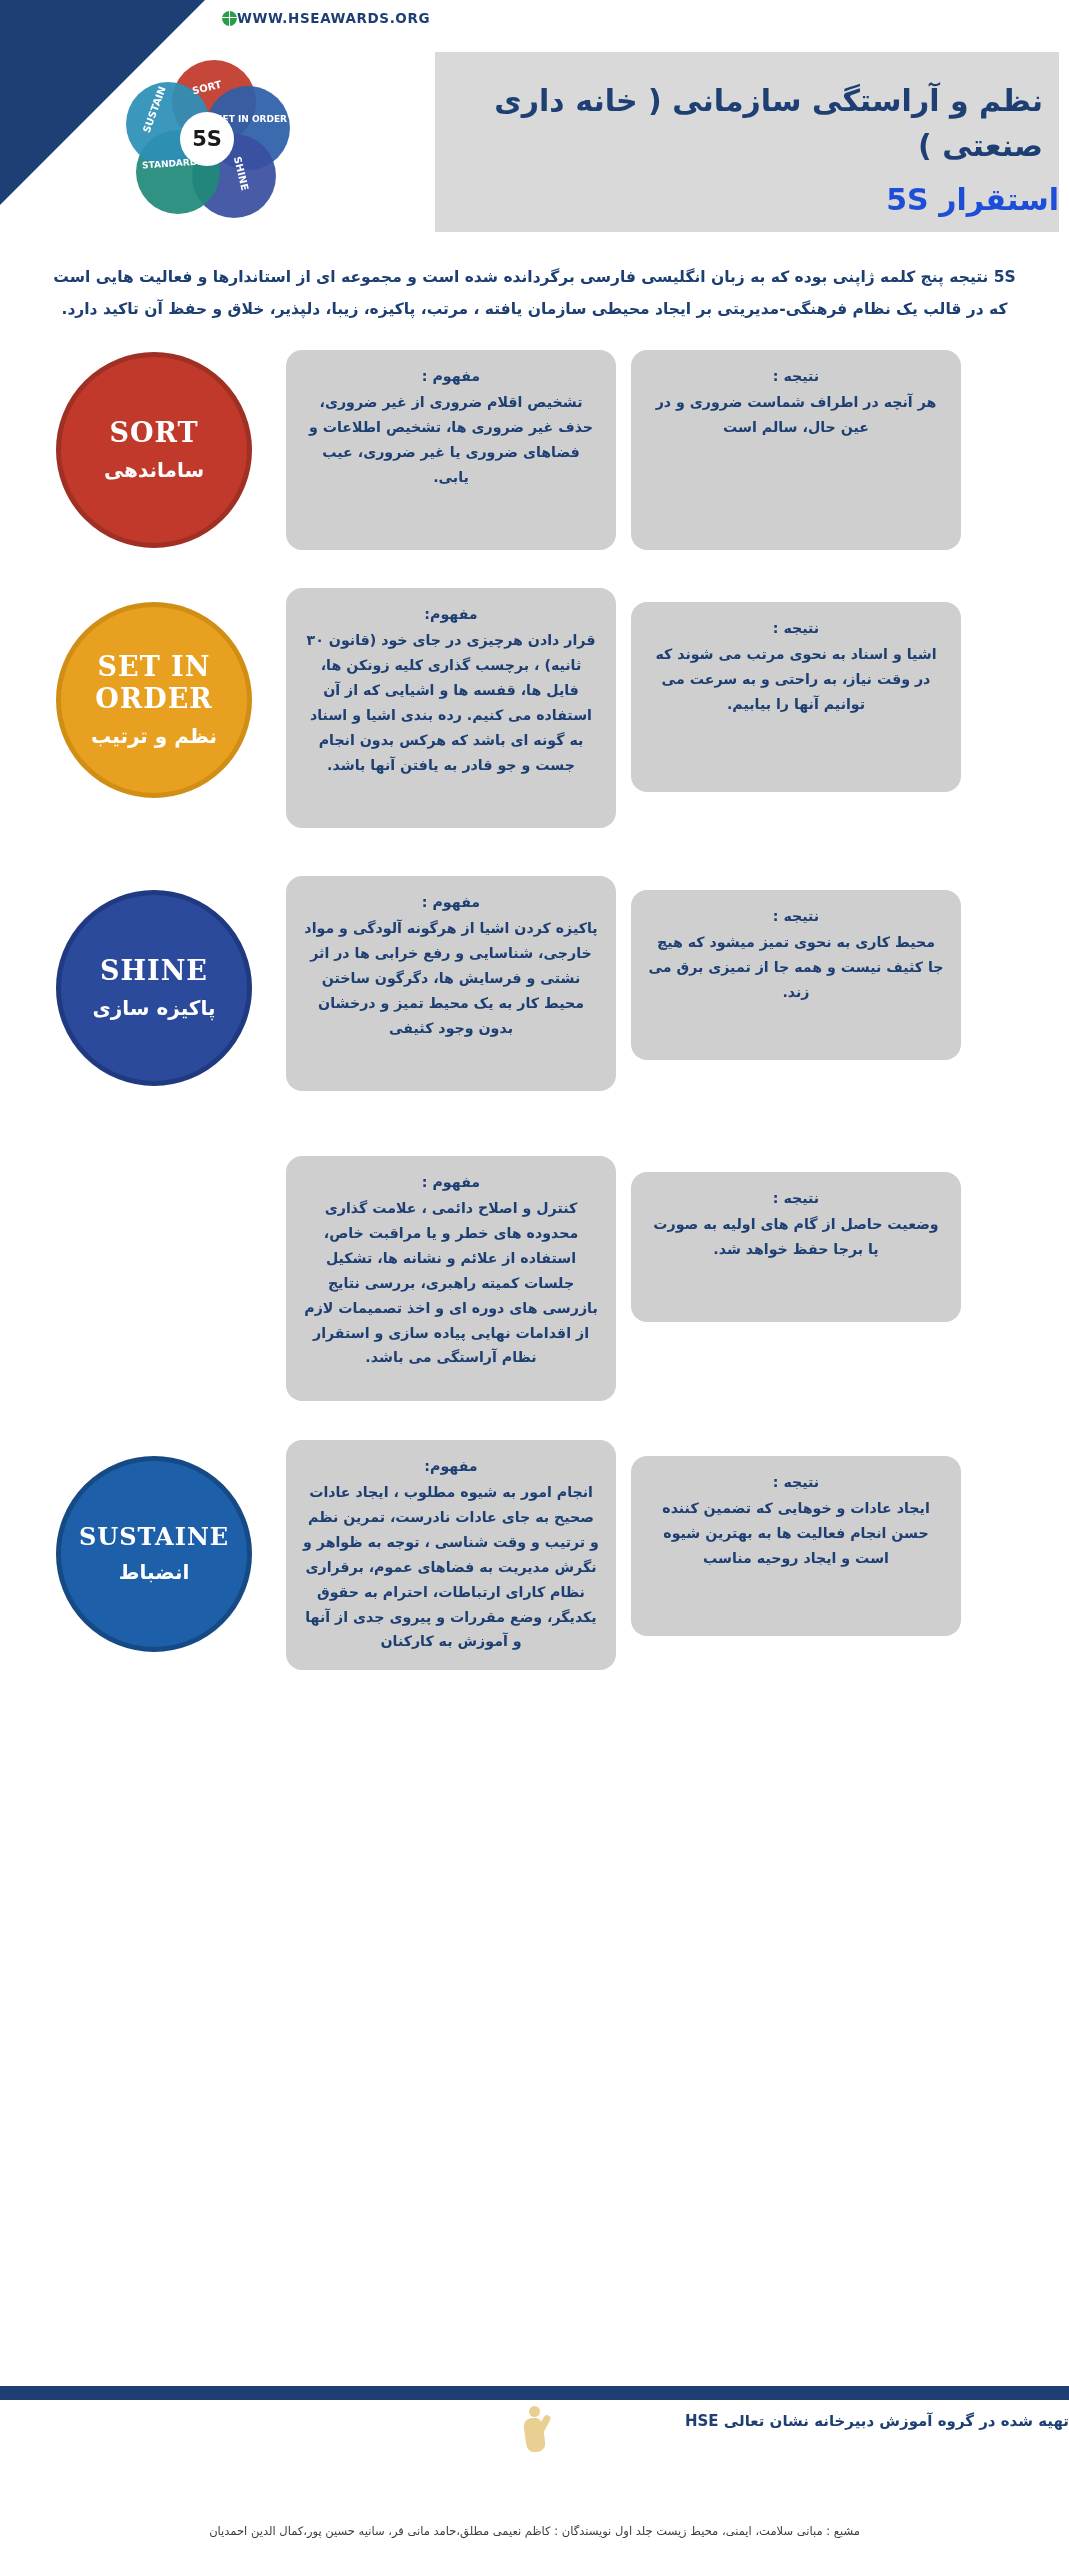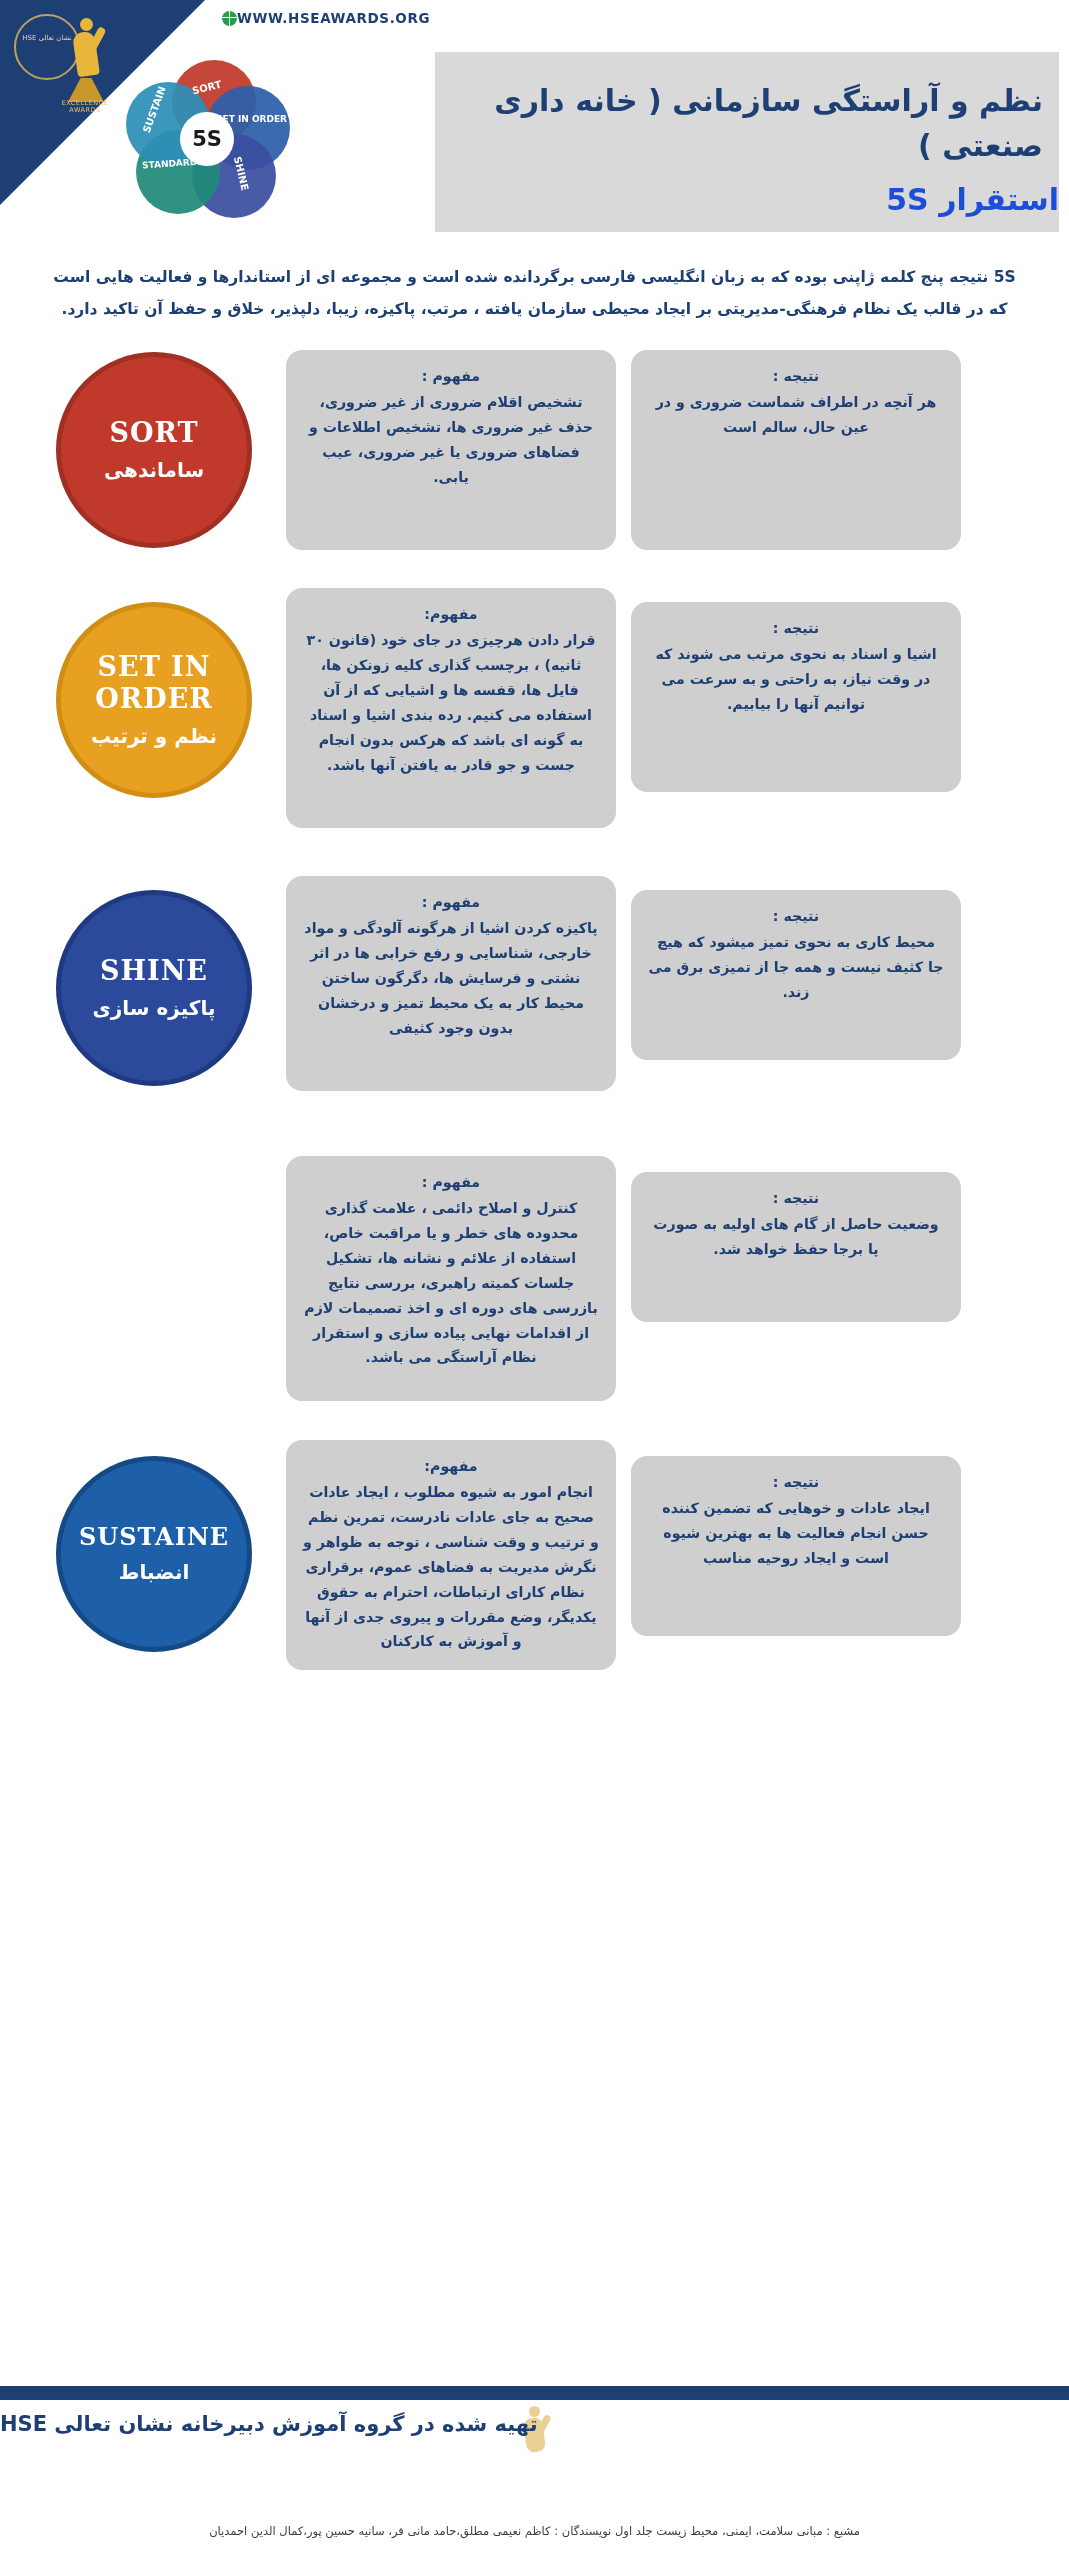--- a/index.html
+++ b/index.html
@@ -272,23 +272,23 @@
   .footer-band {
     position: absolute;
     top: 14px; left: 0;
     width: 1069px; height: 14px;
     background: #1d3f73;
   }
   .footer-main {
     position: absolute;
     top: 40px; left: 0;
     width: 1069px;
-    text-align: left;
+    text-align: right;
     color: #1d3f73;
-    font-size: 21px;
+    font-size: 15px;
     font-weight: bold;
     direction: rtl;
   }
   .footer-mark {
     position: absolute;
     top: 32px; left: 50%;
     margin-left: -22px;
     width: 44px; height: 64px;
     opacity: .55;
   }
@@ -306,31 +306,20 @@
   }
 </style>
 </head>
 <body>
 
 <div class="page">
 
   <div class="header">
     <div class="corner-triangle"></div>
 
-    <div class="logo-badge">
-      <div class="logo-ring"></div>
-      <div class="logo-text">نشان تعالی HSE</div>
-      <div class="logo-figure">
-        <div class="fig-head"></div>
-        <div class="fig-body"></div>
-        <div class="fig-arm"></div>
-        <div class="fig-base"></div>
-      </div>
-      <div class="fig-caption">EXCELLENCE AWARDS</div>
-    </div>
 
     <div class="site-url">
       <span class="globe"></span>
       <span>WWW.HSEAWARDS.ORG</span>
     </div>
 
     <div class="venn">
       <div class="petal p-sort"></div>
       <div class="petal p-setorder"></div>
       <div class="petal p-shine"></div>

